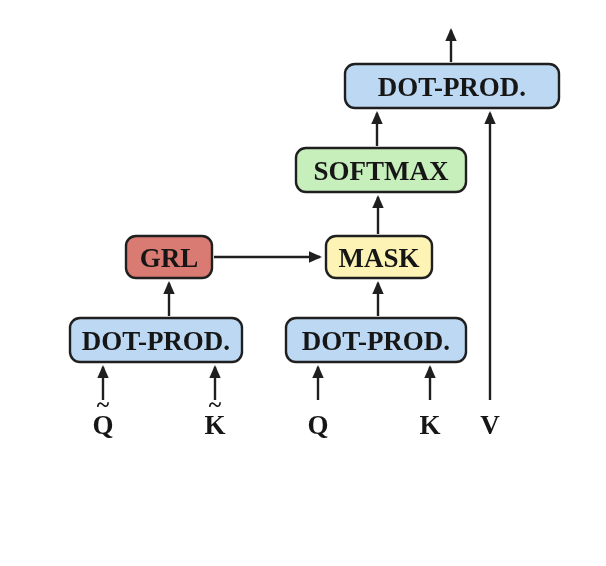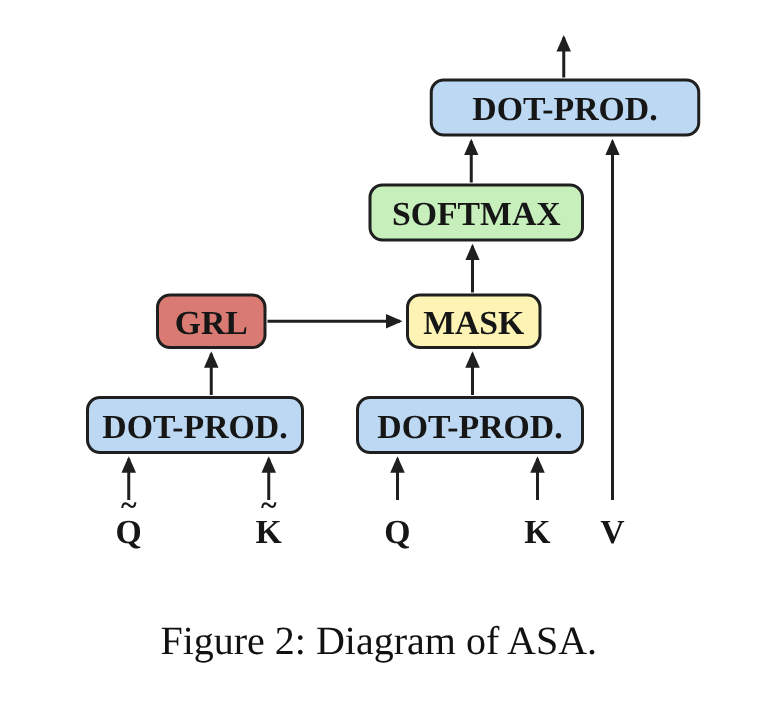--- a/index.html
+++ b/index.html
@@ -120,15 +120,14 @@
       <text class="io-label" x="215" y="434">K</text>
     </g>
 
     <text class="io-label" x="318" y="434">Q</text>
 
     <text class="io-label" x="430" y="434">K</text>
 
     <text class="io-label" x="490" y="434">V</text>
   </svg>
 
-  <div class="caption">Figure 2: Diagram of ASA.</div>
 
 </div>
 
 </body></html>

